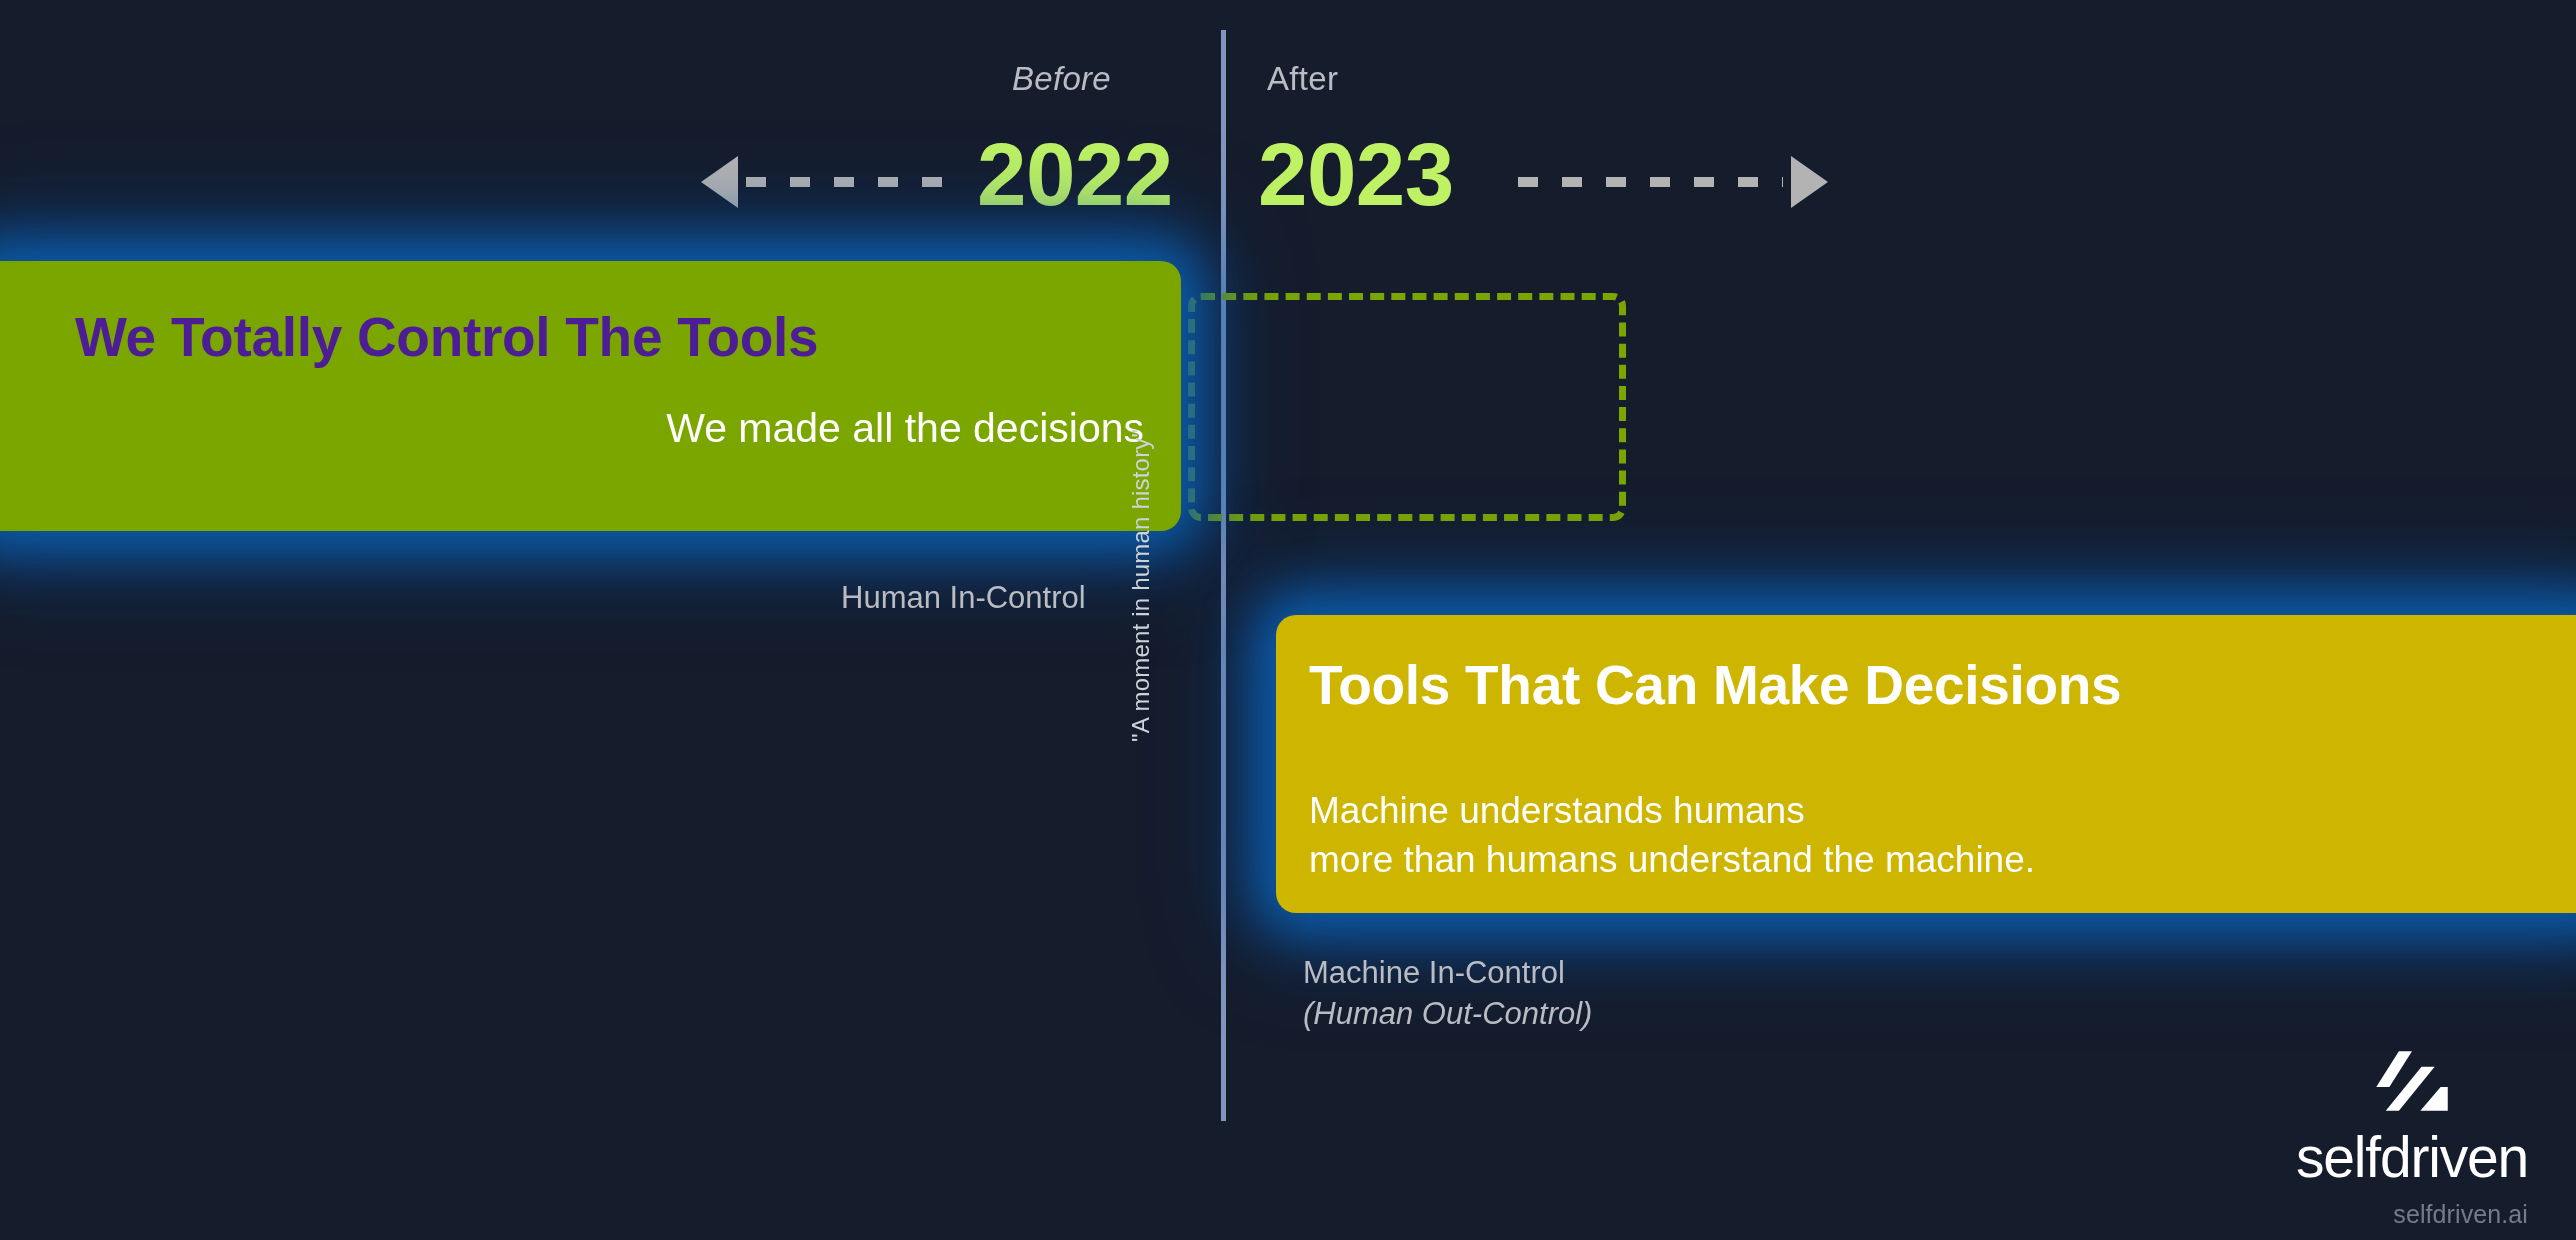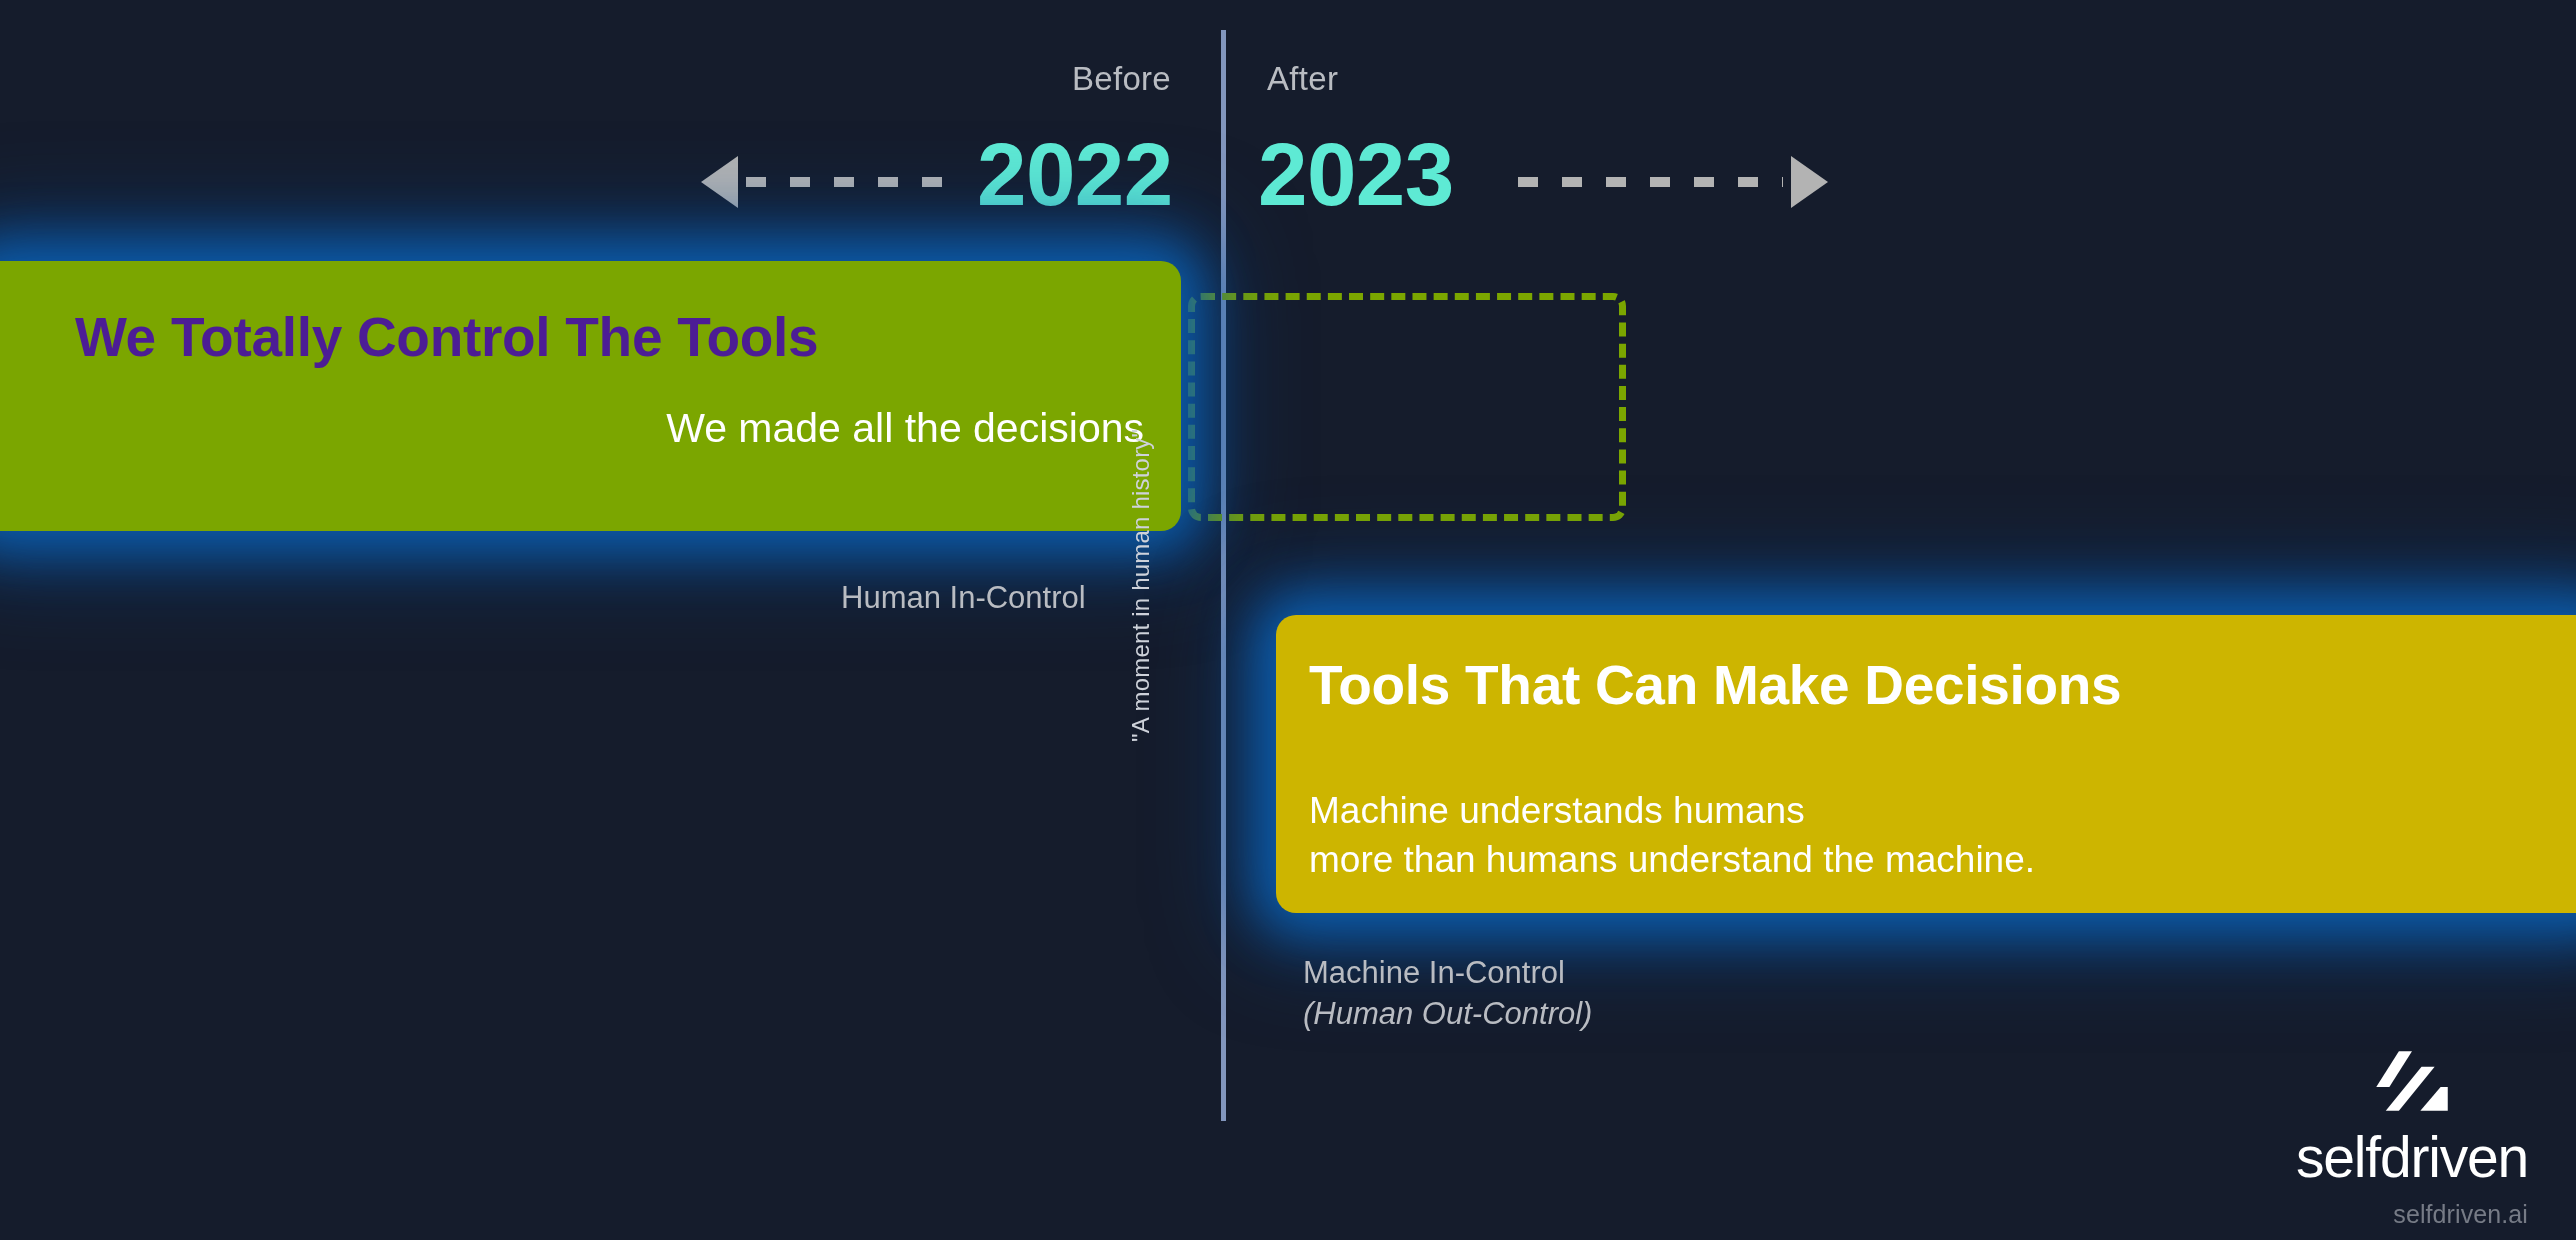--- a/index.html
+++ b/index.html
@@ -26,29 +26,29 @@
 
   
   .era-label {
     position:absolute;
     font-size:33px;
     color:#b9bcc2;
     font-weight:400;
     letter-spacing:0.3px;
     white-space:nowrap;
   }
-  .era-before { left:1072px; top:60px; }
+  .era-before { left:1012px; top:60px;font-style:italic; }
   .era-after  { left:1267px; top:60px; }
 
   
   .year {
     position:absolute;
     font-size:89px;
     font-weight:700;
-    color:#5eead4;
+    color:#bef264;
     letter-spacing:-0.6px;
     white-space:nowrap;
     line-height:1;
   }
   .year-2022 { left:977px; top:130px; }
   .year-2023 { left:1258px; top:130px; }
 
   
   .arrow-wrap {
     position:absolute;

